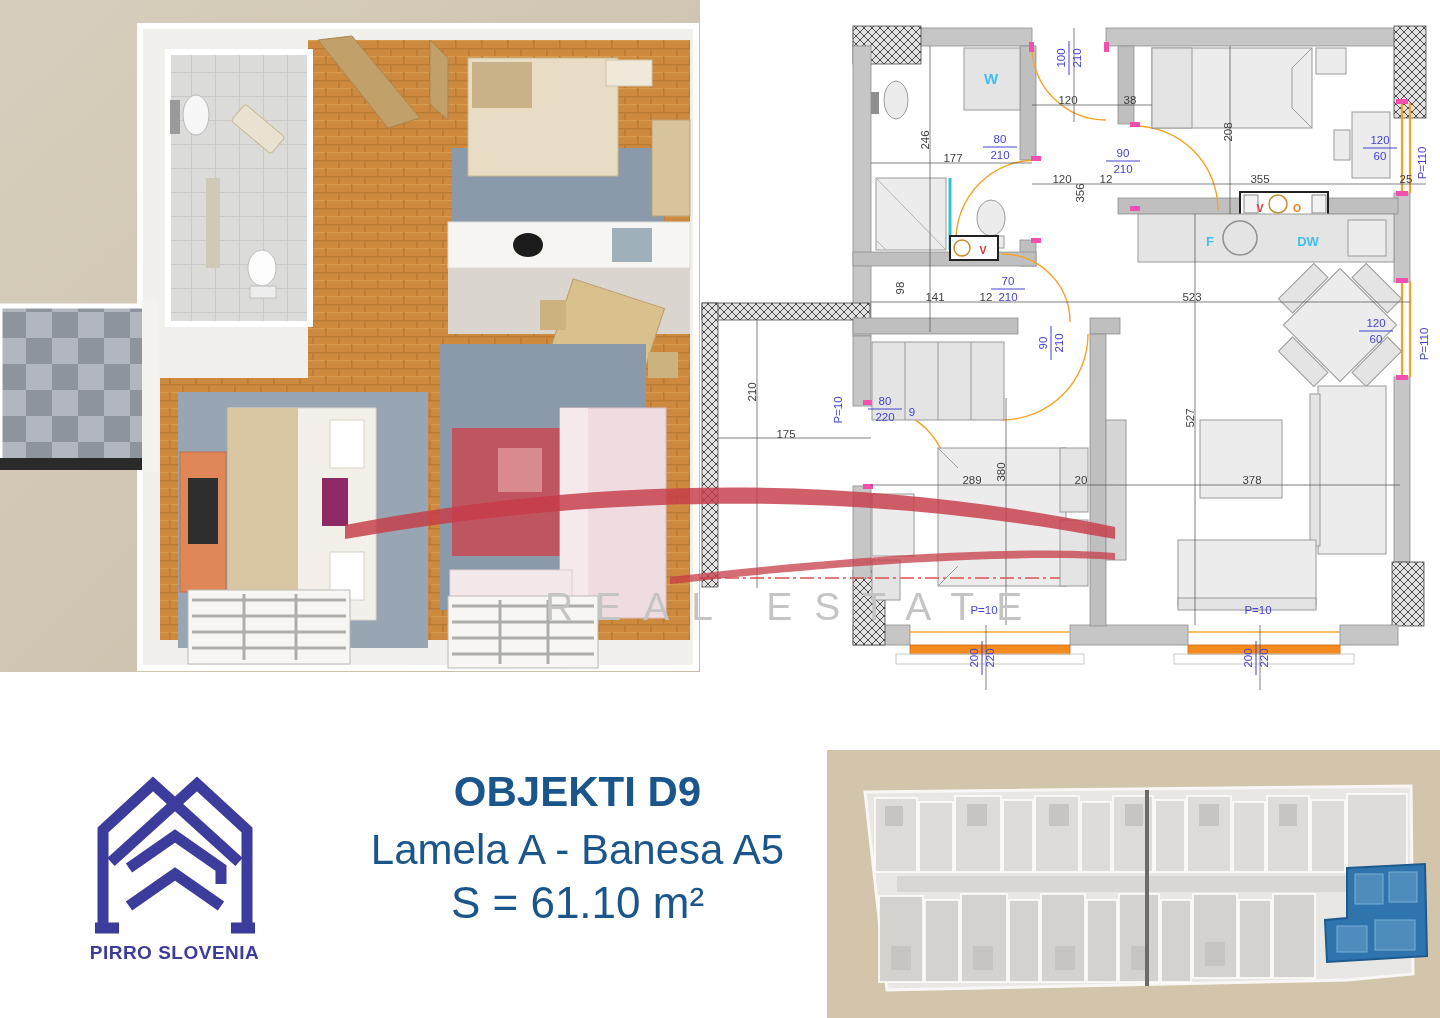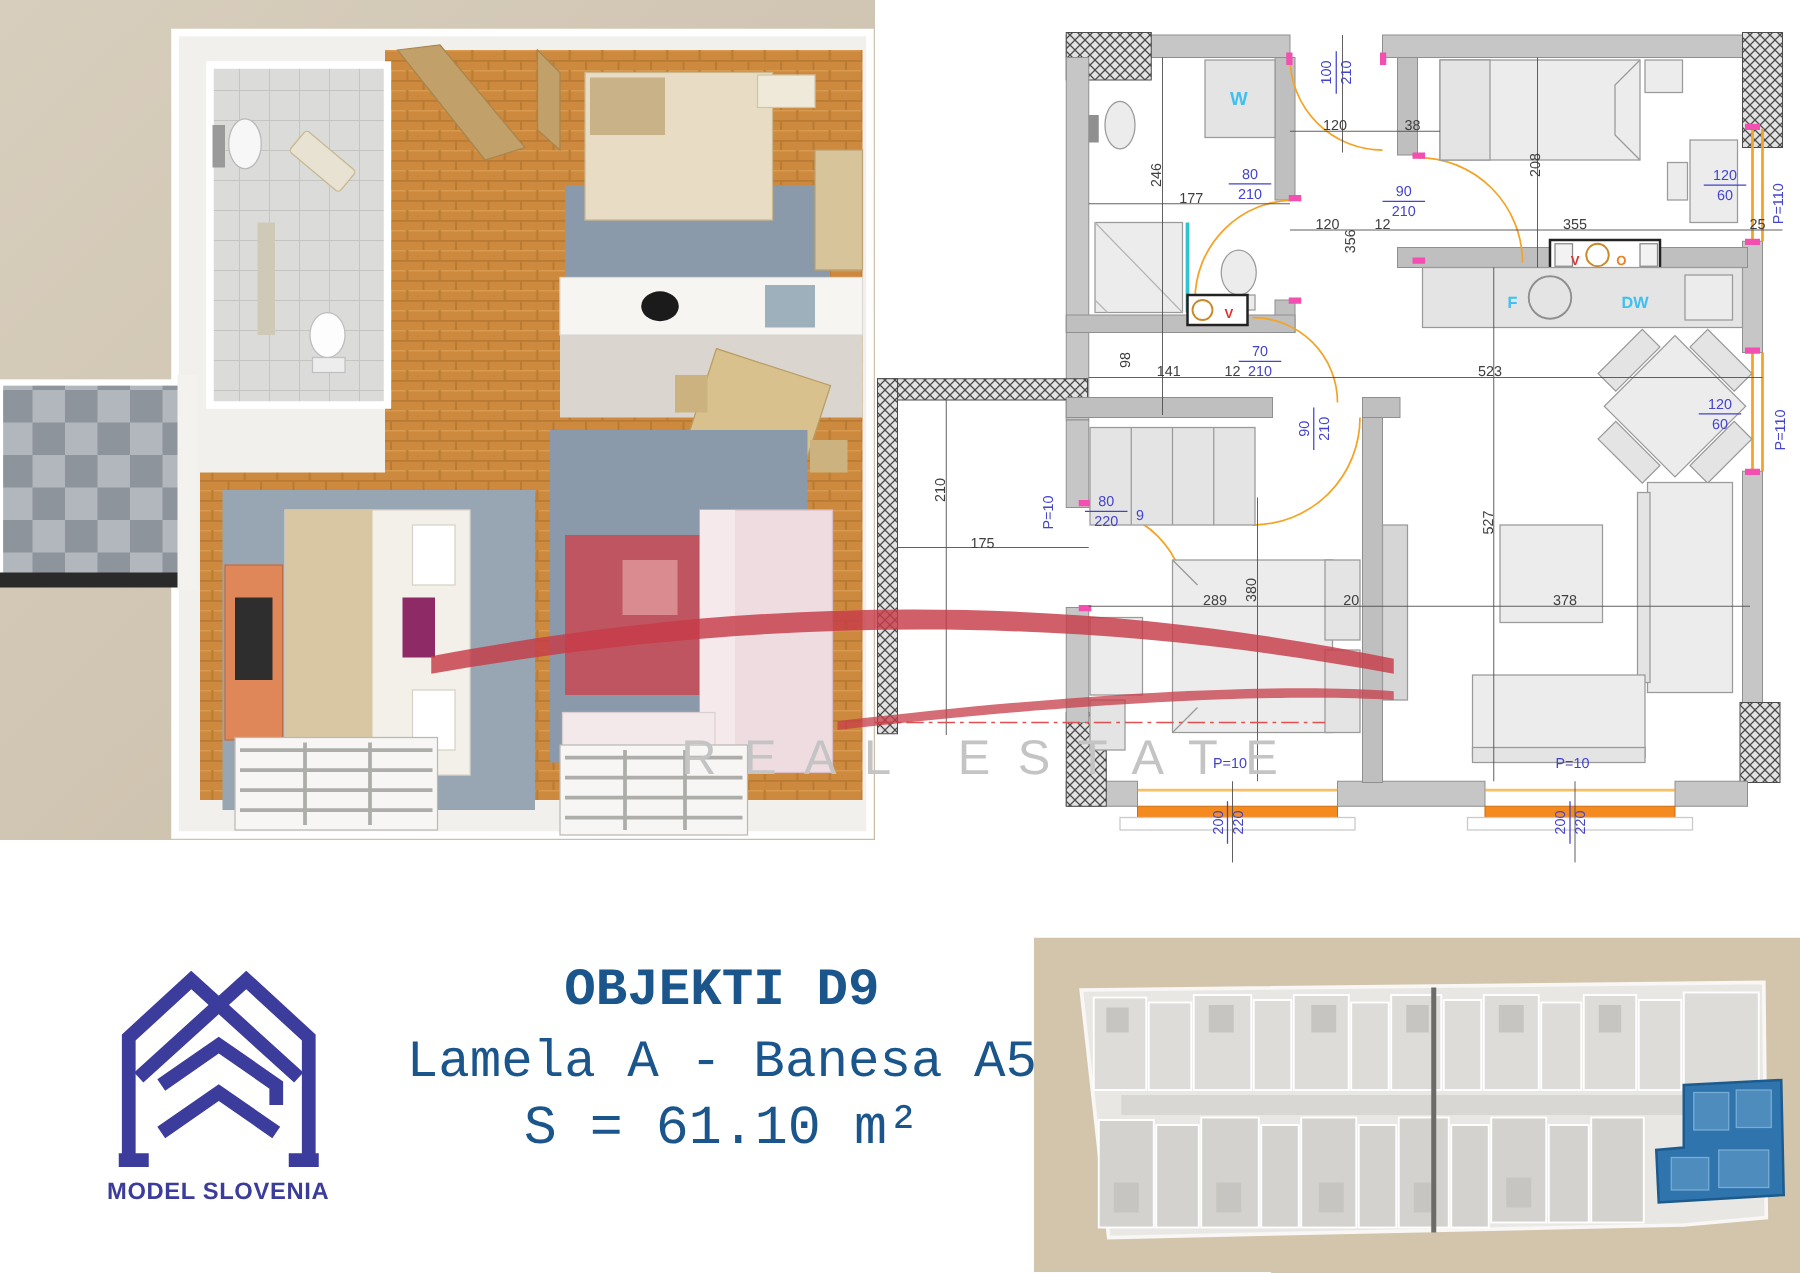--- a/index.html
+++ b/index.html
@@ -25,21 +25,21 @@
   .winline{stroke:#f5a326;stroke-width:2.2;}
   .sill{fill:#f58a1e;stroke:#c96d10;stroke-width:0.8;}
   .jamb{fill:#f24fb0;}
 
   
   #pirro-word{left:352px;top:390px;font-size:225px;font-weight:bold;letter-spacing:2px;
     color:rgba(198,60,72,0.80);line-height:1;white-space:nowrap;}
   #pirro-tag{left:545px;top:585px;font-size:39px;letter-spacing:22px;color:#c4c4c4;white-space:nowrap;}
 
   
-  #caption{left:325px;top:768px;width:505px;text-align:center;color:#1a568c;font-family:Liberation Mono, monospace;}
+  #caption{left:325px;top:768px;width:505px;text-align:center;color:#1a568c;}
   #caption .l1{font-size:42px;font-weight:600;margin-bottom:10px;}
   #caption .l2{font-size:42px;font-weight:400;margin-bottom:4px;}
   #caption .l3{font-size:44px;font-weight:400;}
 
   
   #logo{left:82px;top:772px;width:185px;text-align:center;}
   #logo-label{font-size:19px;font-weight:bold;color:#3c3c9c;letter-spacing:0.5px;margin-top:4px;}
 </style>
 </head>
 <body>
@@ -468,21 +468,21 @@
   <div class="abs" id="logo">
     <svg width="172" height="162" viewBox="0 0 172 162">
       <g fill="none" stroke="#3c3c9c" stroke-width="11" stroke-linejoin="miter" stroke-linecap="butt">
         <path d="M14,156 V58 L64,12 L150,90" stroke="#3c3c9c"></path>
         <path d="M158,156 V58 L108,12 L22,90" stroke="#3c3c9c"></path>
         <path d="M40,96 L86,64 L132,96 V112" stroke="#3c3c9c"></path>
         <path d="M40,134 L86,102 L132,134" stroke="#3c3c9c"></path>
         <path d="M6,156 H30 M142,156 H166" stroke="#3c3c9c"></path>
       </g>
     </svg>
-    <div id="logo-label">MODEL SLOVENIA</div>
+    <div id="logo-label">PIRRO SLOVENIA</div>
   </div>
 
   <div class="abs" id="caption">
     <div class="l1">OBJEKTI D9</div>
     <div class="l2">Lamela A - Banesa A5</div>
     <div class="l3">S = 61.10 m²</div>
   </div>
 
   <svg class="abs" style="left:827px;top:750px" width="613" height="268" viewBox="0 0 613 268">
     <rect width="613" height="268" fill="#d2c5ab"></rect>

